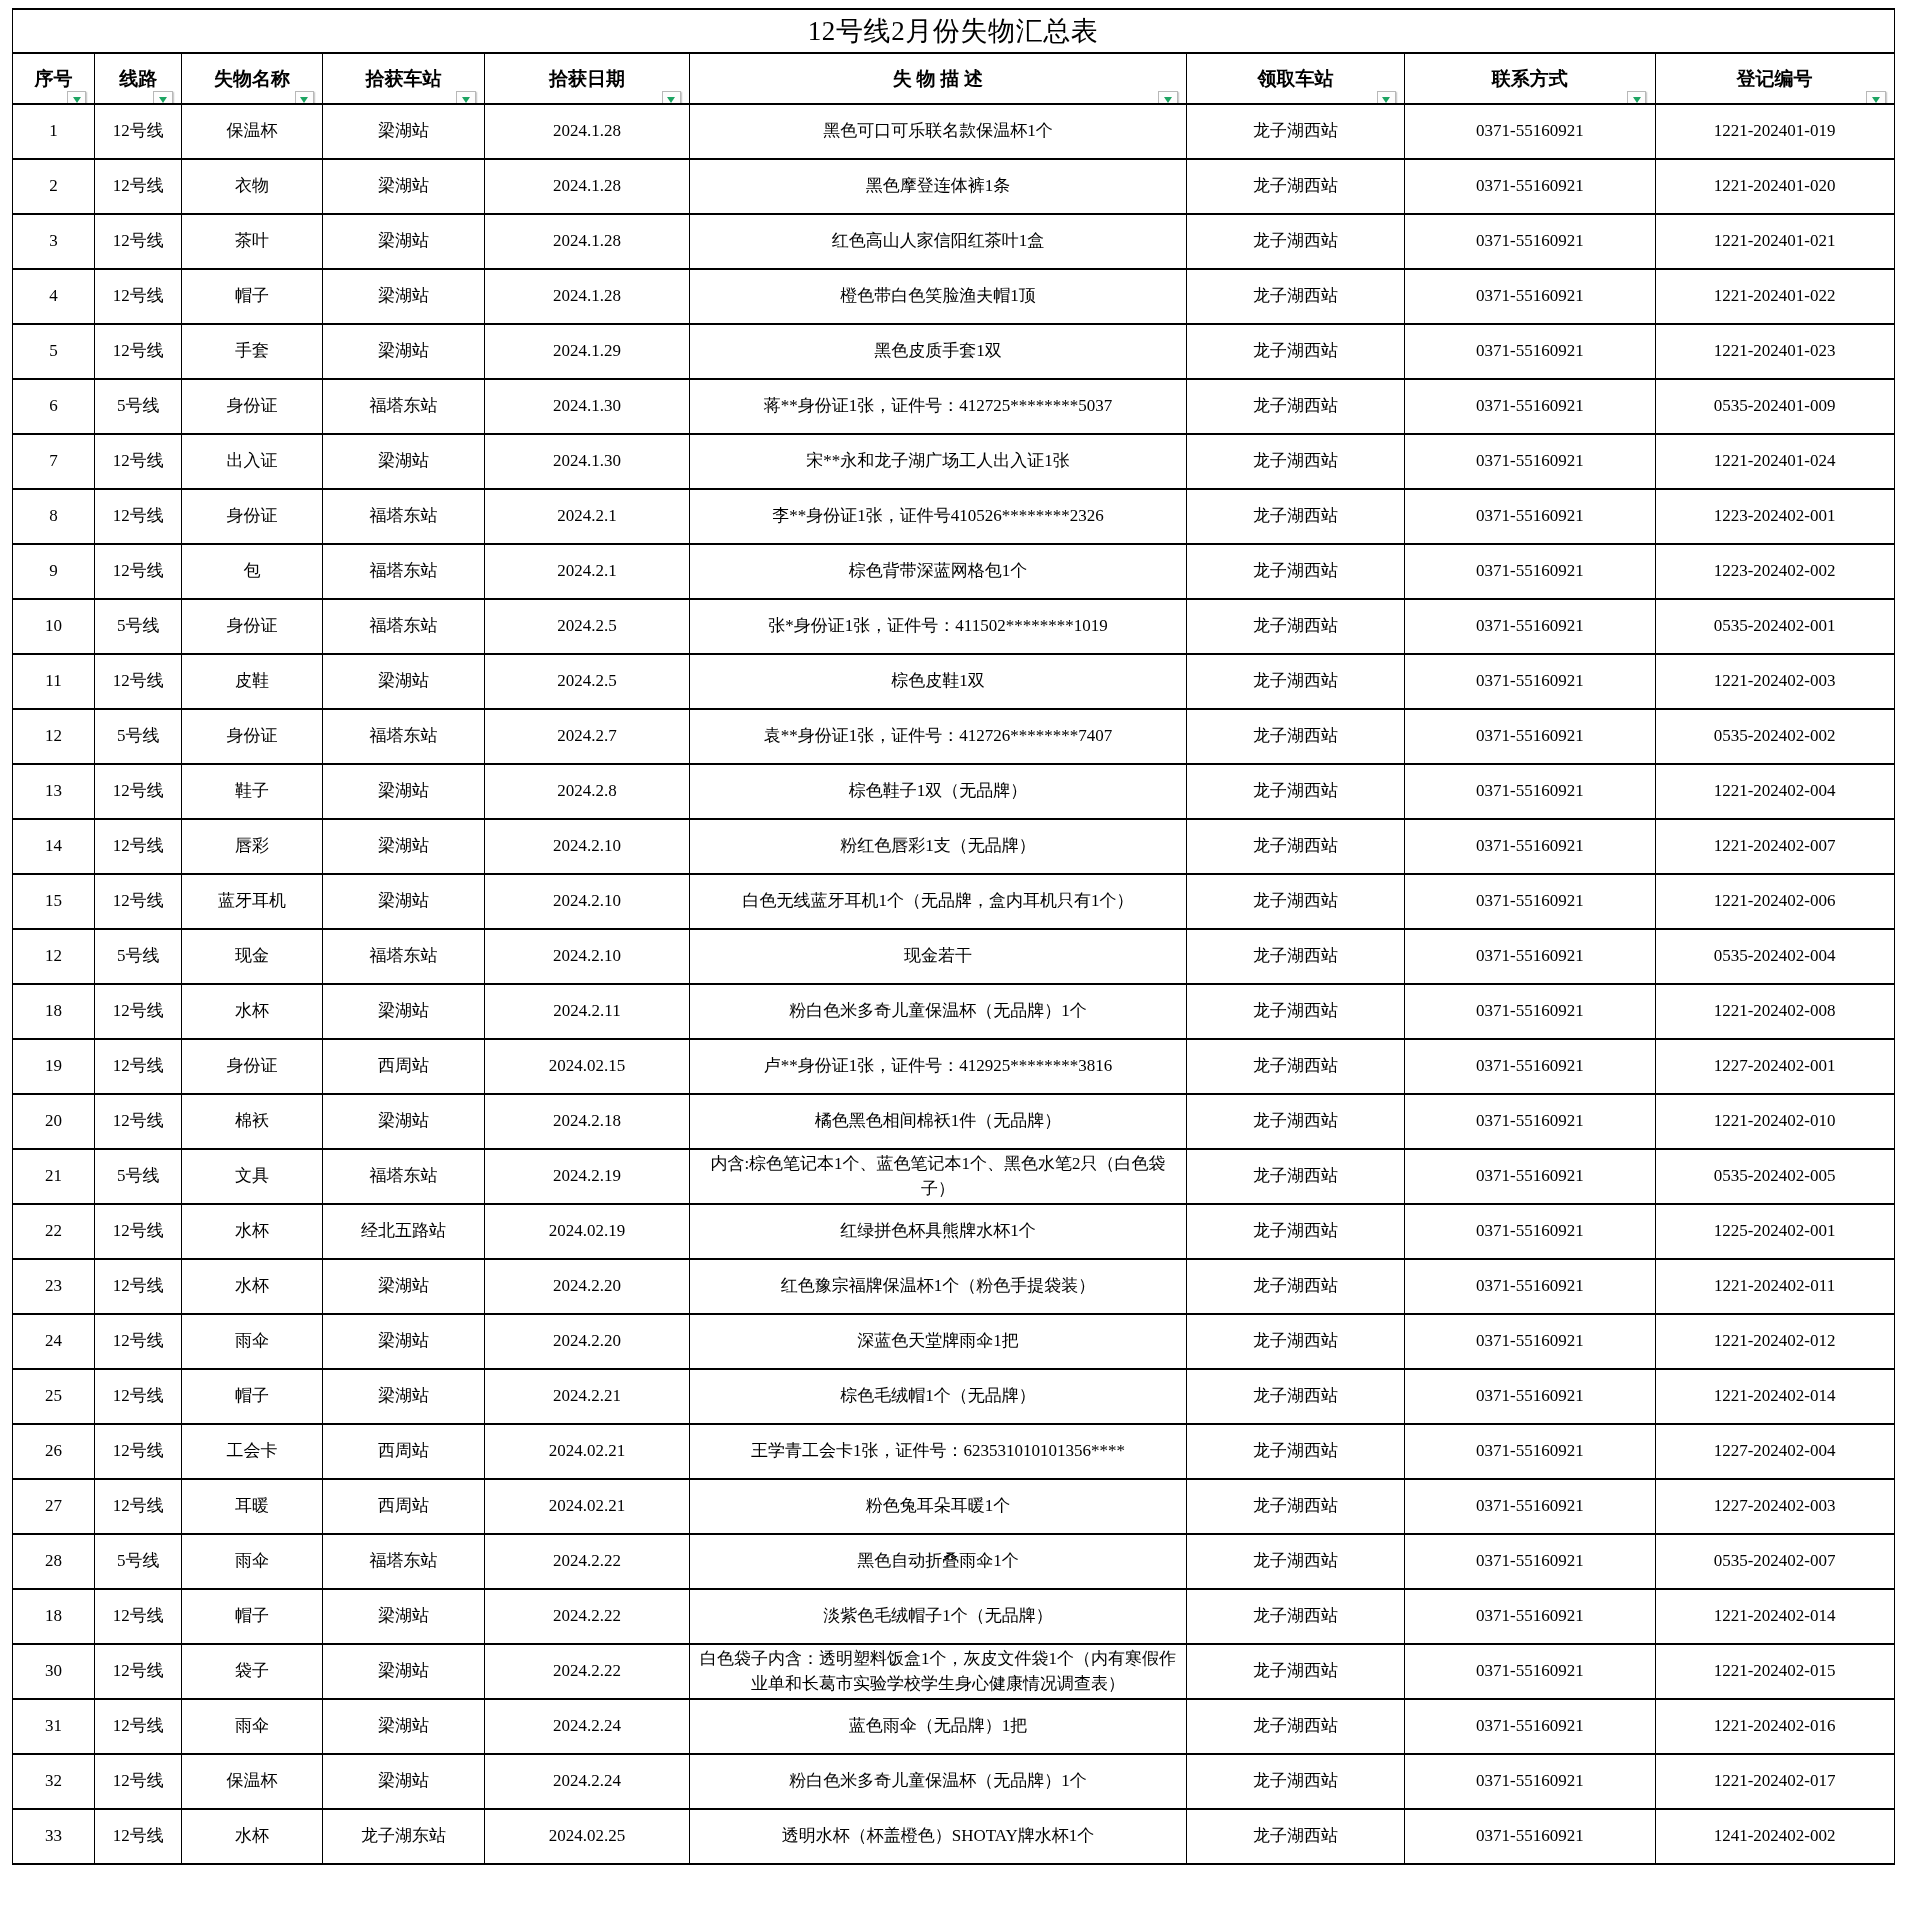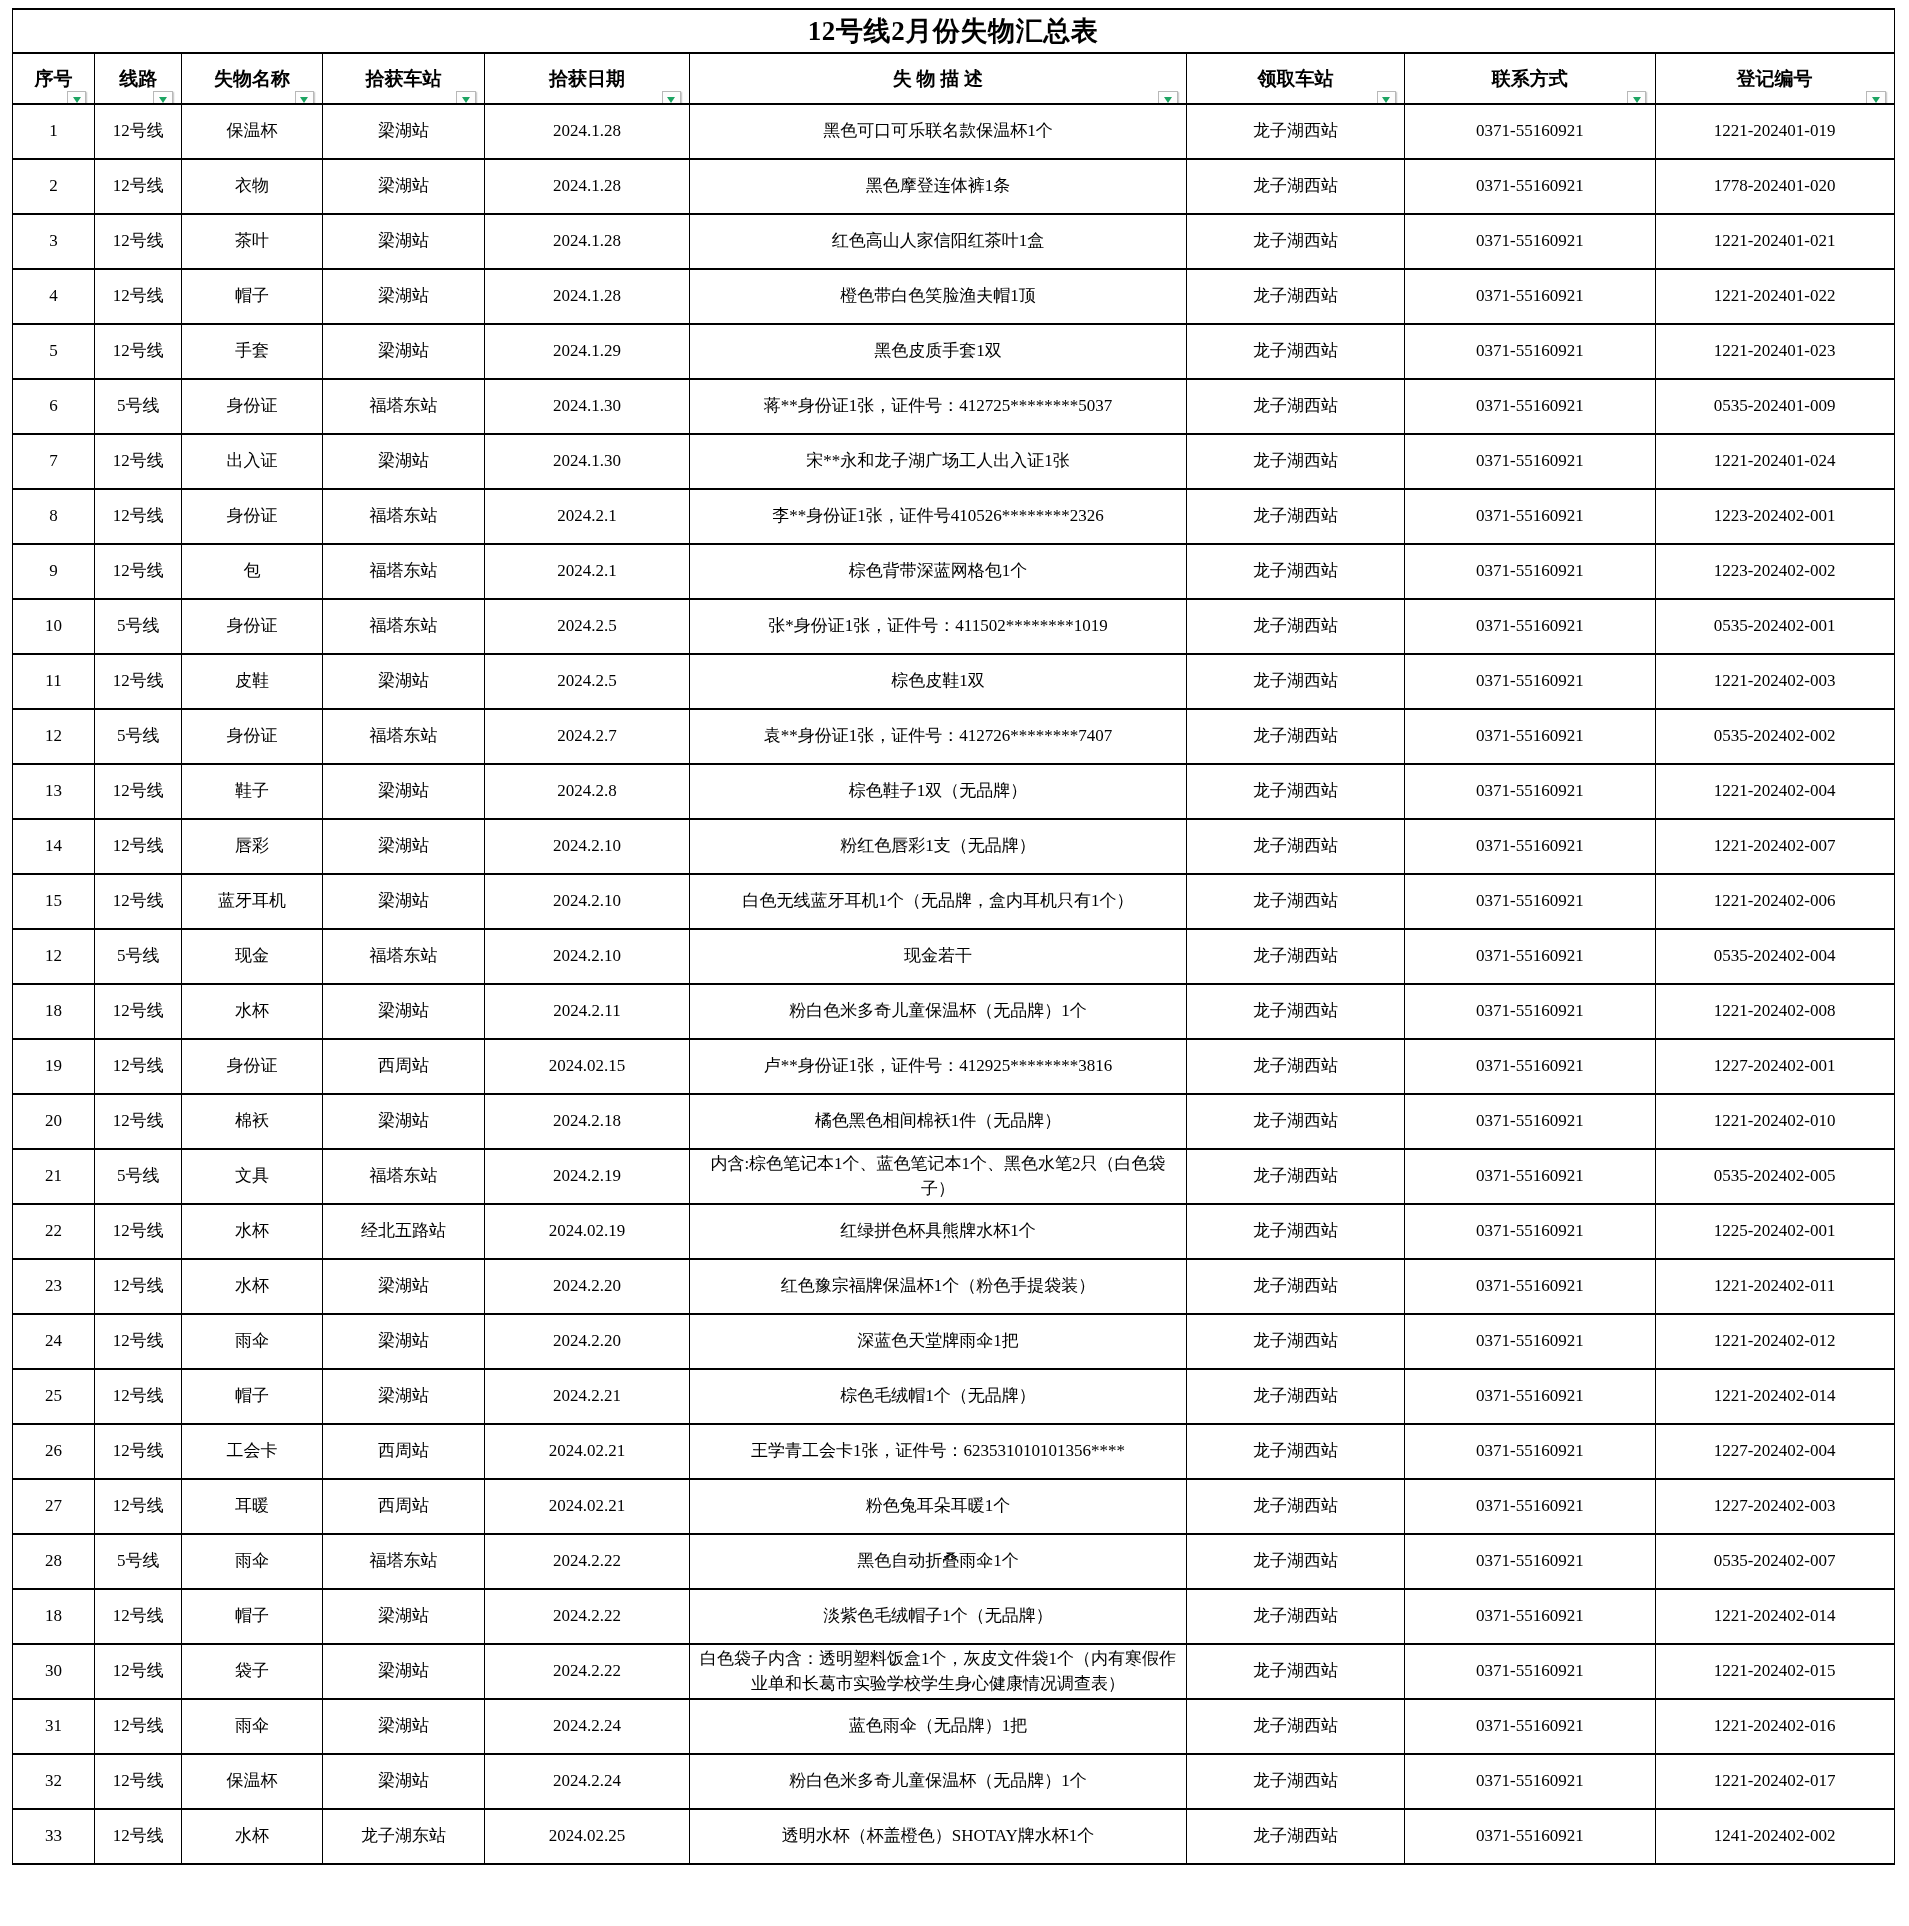--- a/index.html
+++ b/index.html
@@ -14,21 +14,21 @@
     background:#fff;
   }
   table.lost th,table.lost td{
     border-left:1.2px solid #000;border-right:1.2px solid #000;
     border-top:2.9px solid #000;border-bottom:2.9px solid #000;
     text-align:center;vertical-align:middle;
     padding:1.2px 5.8px;box-sizing:border-box;
     overflow:hidden;word-break:break-all;
   }
   tr.title-row th{
-    font-size:27px;font-weight:bold;letter-spacing:0.6px;
+    font-size:27px;font-weight:normal;letter-spacing:0.6px;
     height:44px;border-bottom:2.9px solid #000;
   }
   tr.head-row th{
     font-size:19px;font-weight:bold;height:51px;position:relative;
   }
   tr.data-row td{font-size:17px;height:55px;line-height:1.45;}
   .hcell{position:relative;display:block;width:100%;height:100%;
          display:flex;align-items:center;justify-content:center;}
   .filter{
     position:absolute;right:2.3px;bottom:-8.1px;
@@ -124,21 +124,21 @@
         </tr>
         <tr class="data-row">
           <td>2</td>
           <td>12号线</td>
           <td>衣物</td>
           <td>梁湖站</td>
           <td>2024.1.28</td>
           <td>黑色摩登连体裤1条</td>
           <td>龙子湖西站</td>
           <td>0371-55160921</td>
-          <td>1778-202401-020</td>
+          <td>1221-202401-020</td>
         </tr>
         <tr class="data-row">
           <td>3</td>
           <td>12号线</td>
           <td>茶叶</td>
           <td>梁湖站</td>
           <td>2024.1.28</td>
           <td>红色高山人家信阳红茶叶1盒</td>
           <td>龙子湖西站</td>
           <td>0371-55160921</td>

